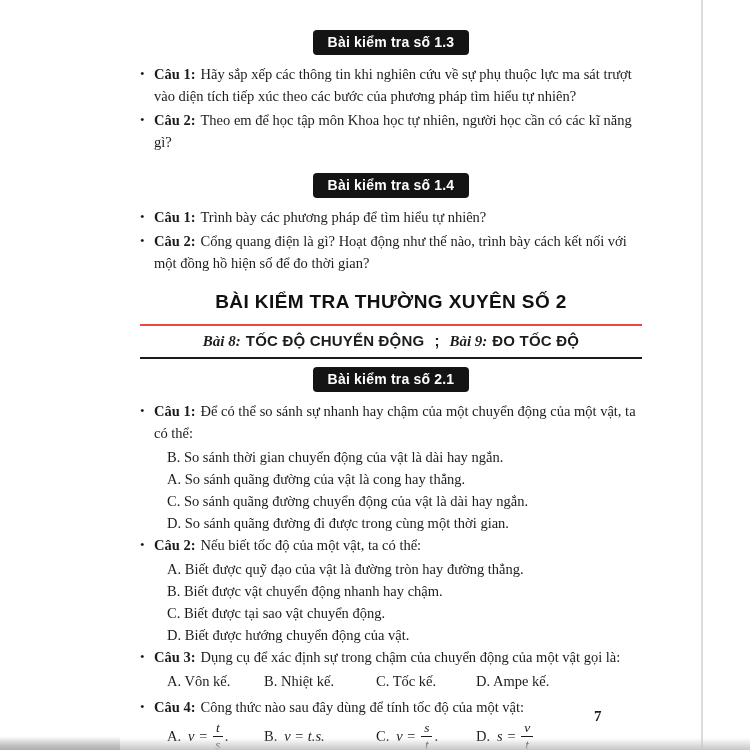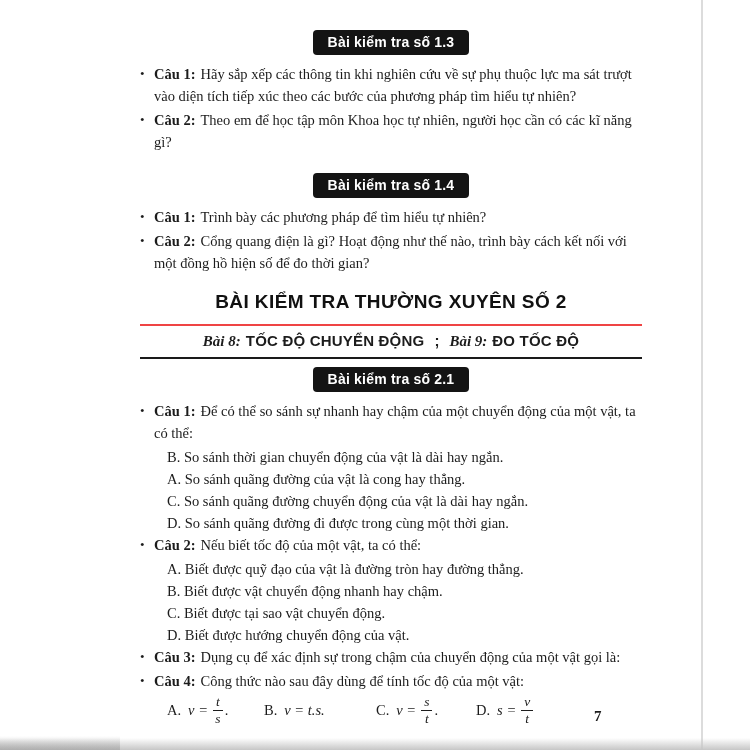--- a/index.html
+++ b/index.html
@@ -159,20 +159,26 @@
     </div>
     <div class="option">A. Biết được quỹ đạo của vật là đường tròn hay đường thẳng.</div>
     <div class="option">B. Biết được vật chuyển động nhanh hay chậm.</div>
     <div class="option">C. Biết được tại sao vật chuyển động.</div>
     <div class="option">D. Biết được hướng chuyển động của vật.</div>
 
     <div class="question">
       <span class="bullet">•</span>
       <div class="qtext"><span class="qlabel">Câu 3:</span><span>Dụng cụ để xác định sự trong chậm của chuyển động của một vật gọi là:</span></div>
     </div>
+    <div class="options-row">
+      <span class="opt-a">A. Vôn kế.</span>
+      <span class="opt-b">B. Nhiệt kế.</span>
+      <span class="opt-c">C. Tốc kế.</span>
+      <span class="opt-d">D. Ampe kế.</span>
+    </div>
 
     <div class="question">
       <span class="bullet">•</span>
       <div class="qtext"><span class="qlabel">Câu 4:</span><span>Công thức nào sau đây dùng để tính tốc độ của một vật:</span></div>
     </div>
     <div class="formula-row">
       <span class="fitem fa">
         <span class="flabel">A.</span>
         <span class="fvar">v =</span>
         <span class="frac">

